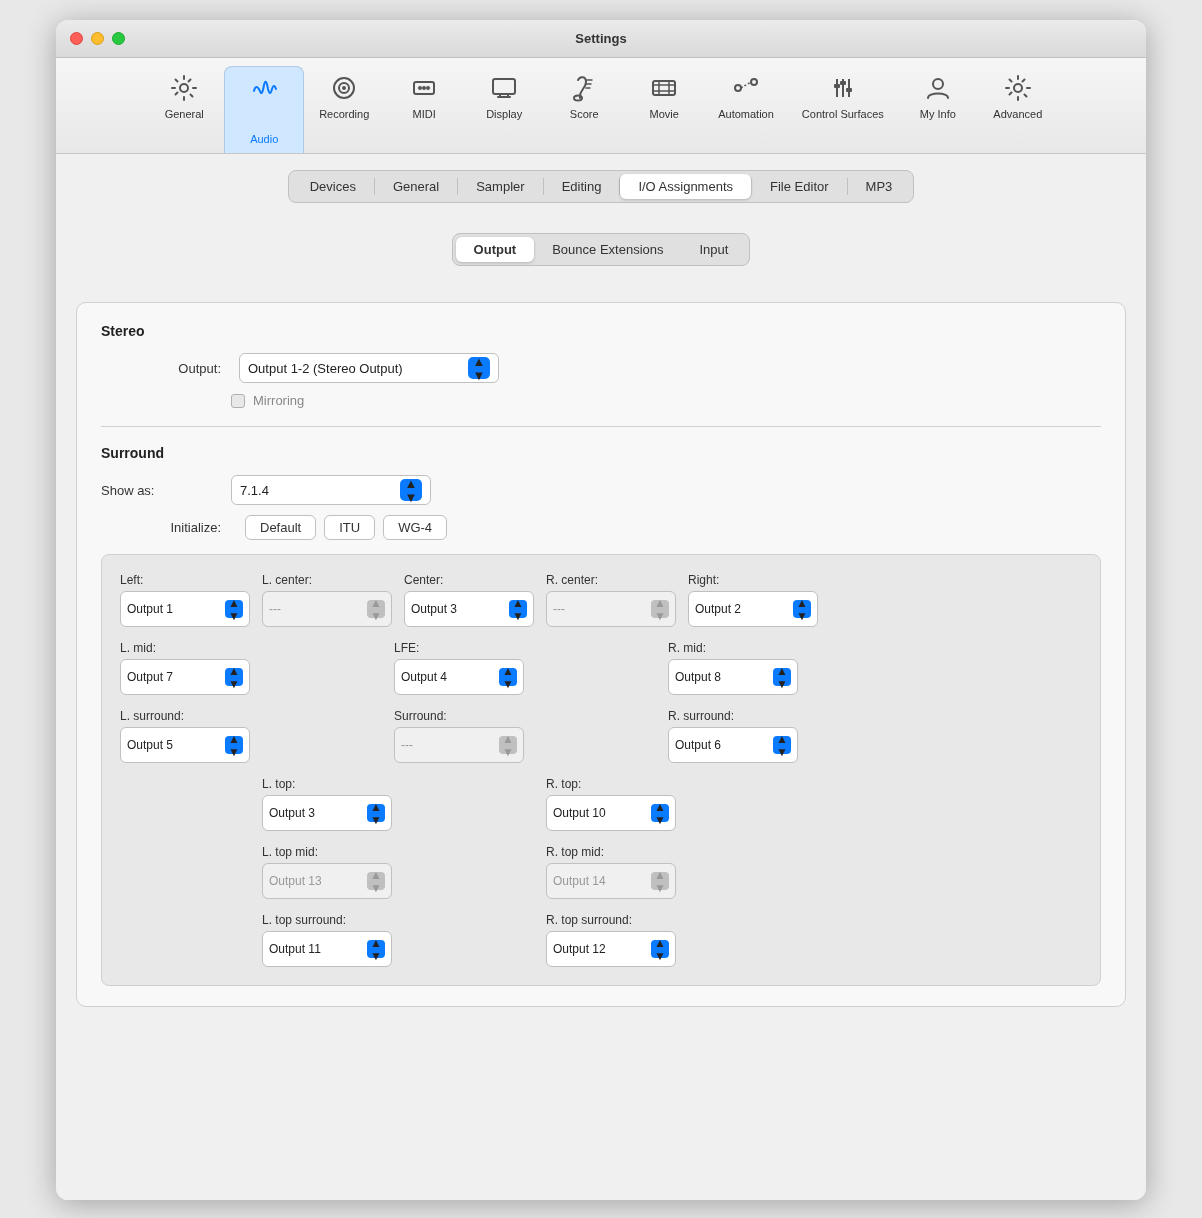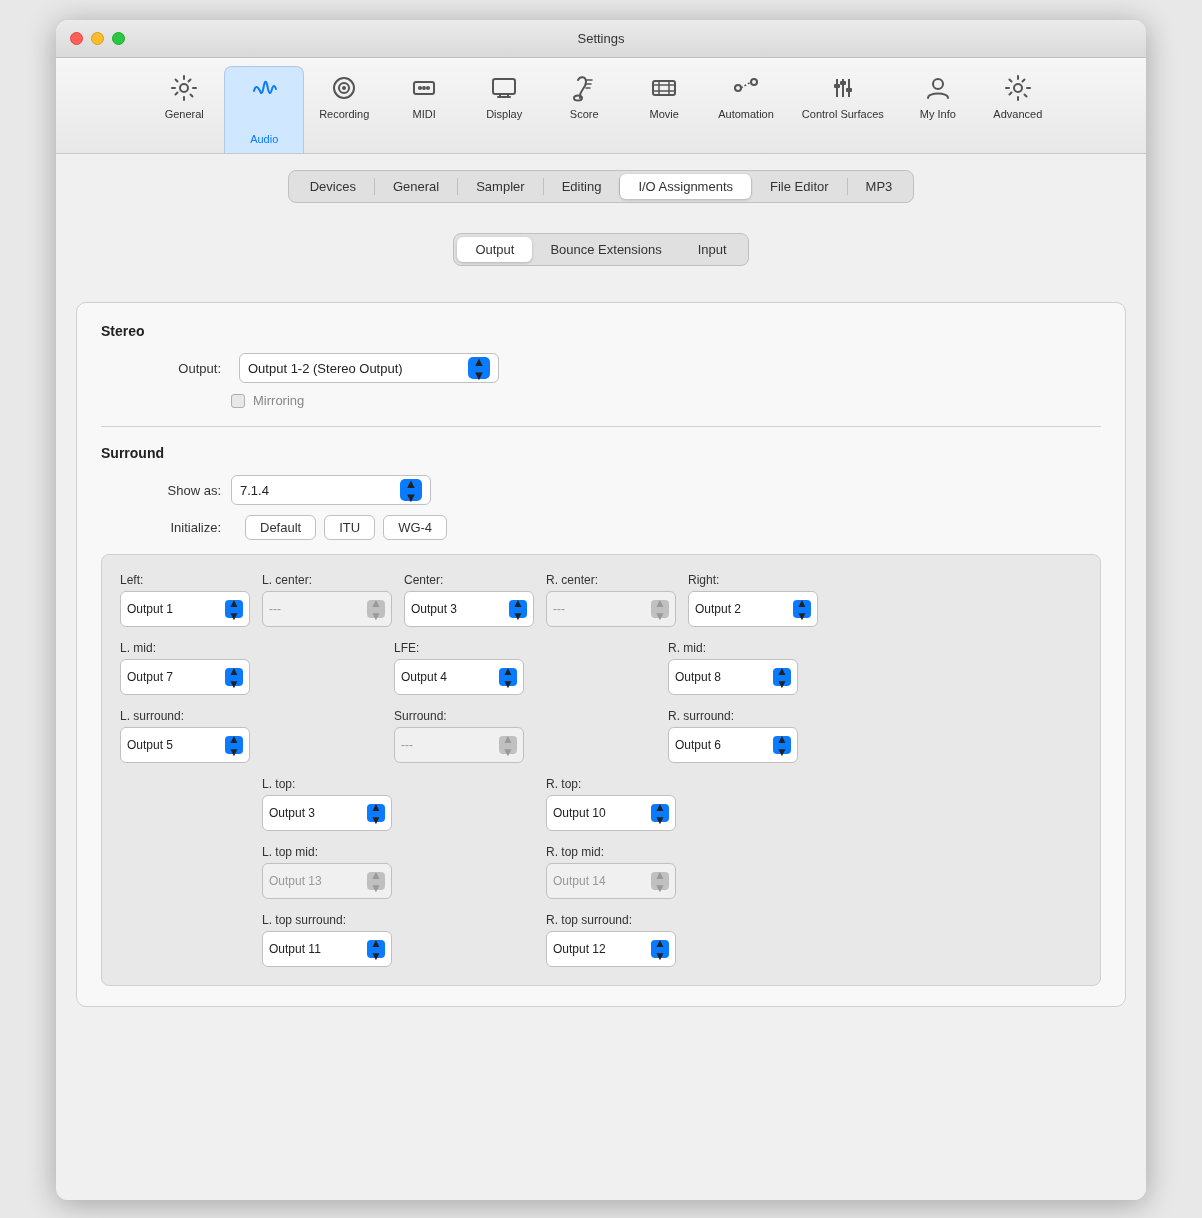--- a/index.html
+++ b/index.html
@@ -44,21 +44,21 @@
       height: 13px;
       border-radius: 50%;
       border: none;
       cursor: pointer;
     }
     .btn-close { background: #ff5f57; border: 1px solid #e0443e; }
     .btn-min { background: #febc2e; border: 1px solid #d4a017; }
     .btn-max { background: #28c840; border: 1px solid #1aab29; }
     .titlebar-title {
       font-size: 13px;
-      font-weight: 400;
+      font-weight: 700;
       color: #333;
     }
     .toolbar {
       background: linear-gradient(180deg, #f6f6f6 0%, #e8e8e8 100%);
       padding: 8px 0 0 0;
       border-bottom: 1px solid #c8c8c8;
       display: flex;
       justify-content: center;
       flex-shrink: 0;
     }
@@ -140,21 +140,21 @@
     .view-tab {
       padding: 5px 18px;
       font-size: 13px;
       cursor: pointer;
       border-radius: 6px;
       color: #333;
     }
     .view-tab.active {
       background: #fff;
       box-shadow: 0 1px 3px rgba(0,0,0,0.2);
-      font-weight: 400;
+      font-weight: 700;
     }
     .main-panel {
       background: #f8f8f8;
       border-radius: 10px;
       border: 1px solid #d0d0d0;
       padding: 20px 24px;
     }
     .section-title {
       font-size: 14px;
       font-weight: 700;
@@ -300,21 +300,20 @@
       color: #333;
     }
     .show-as-row {
       display: flex;
       align-items: center;
       margin-bottom: 10px;
     }
     .show-as-label {
       font-size: 13px;
       color: #333;
-      text-align: right;
       min-width: 120px;
       margin-right: 10px;
     }
     .select-medium {
       display: flex;
       align-items: center;
       background: #fff;
       border: 1px solid #c0c0c0;
       border-radius: 6px;
       padding: 3px 8px;

